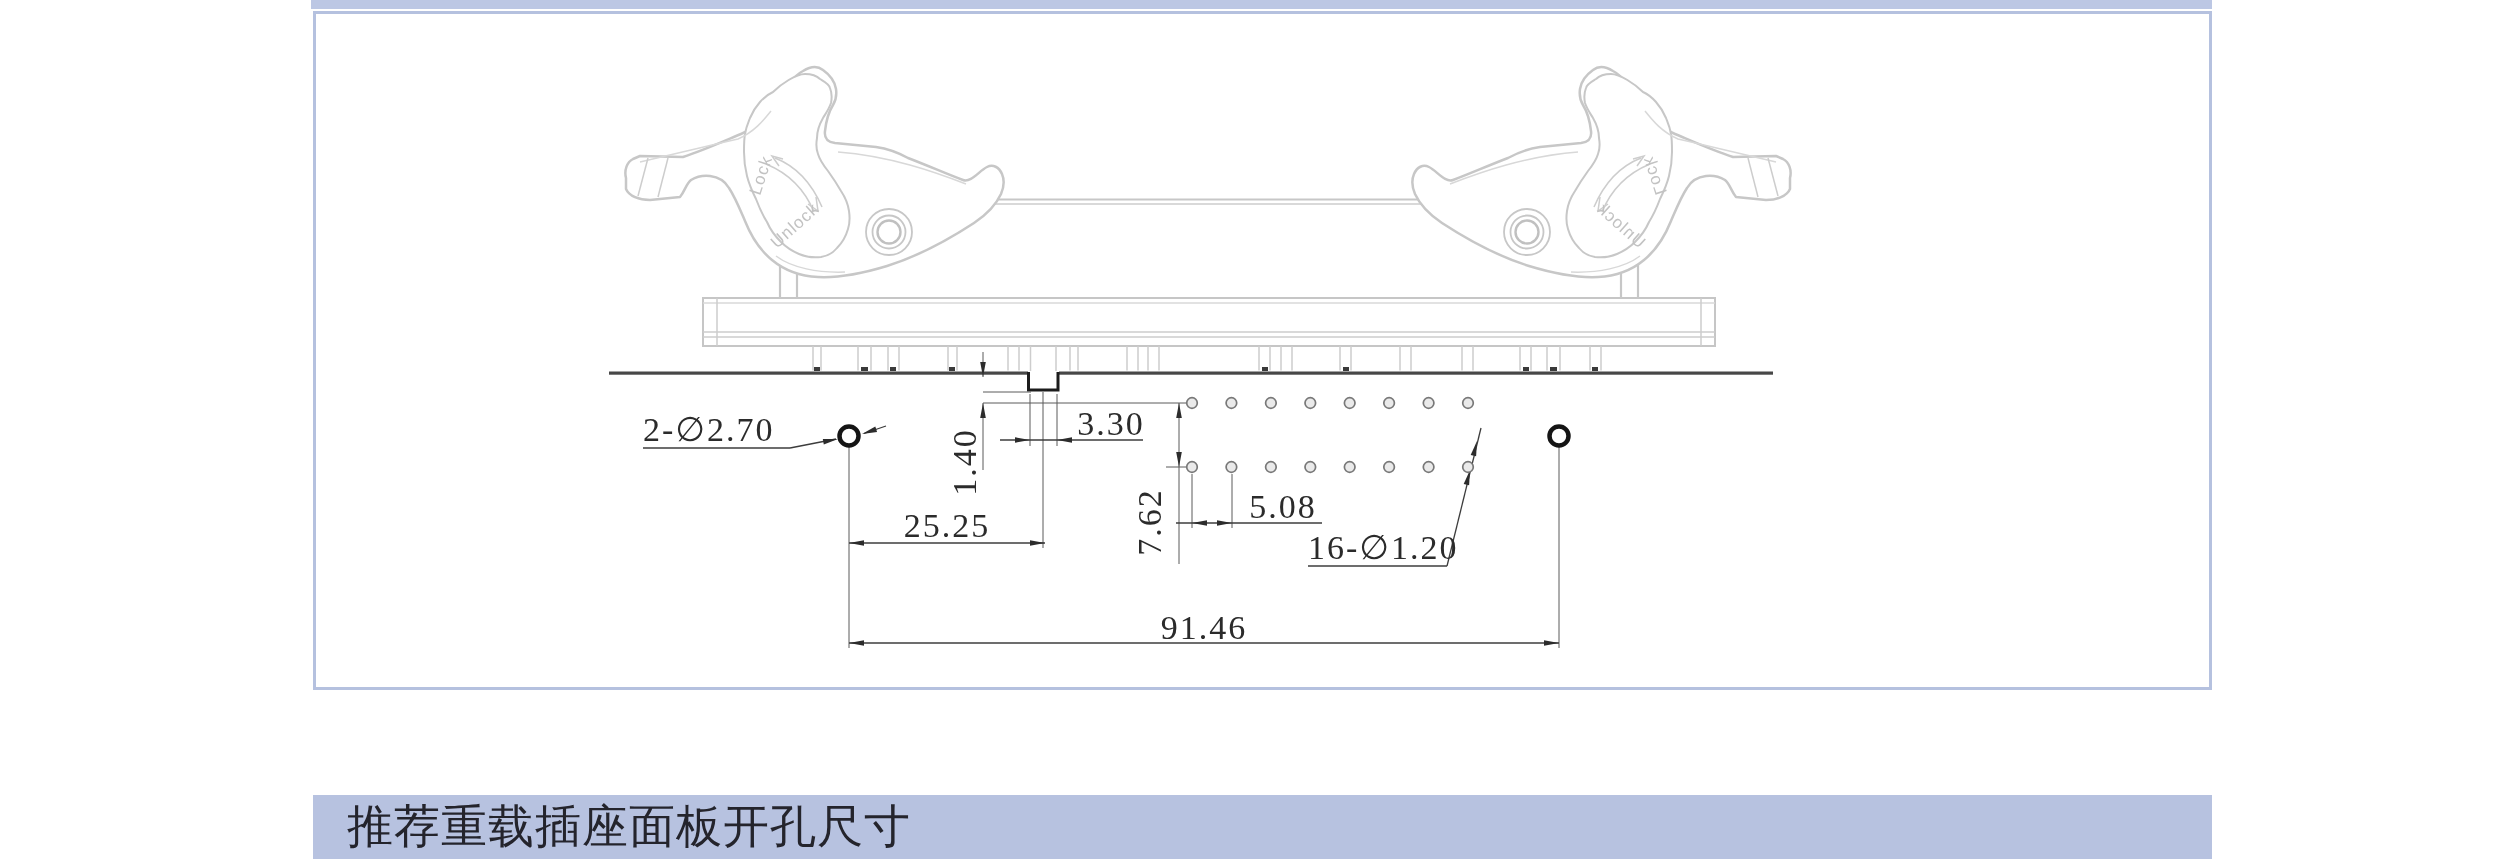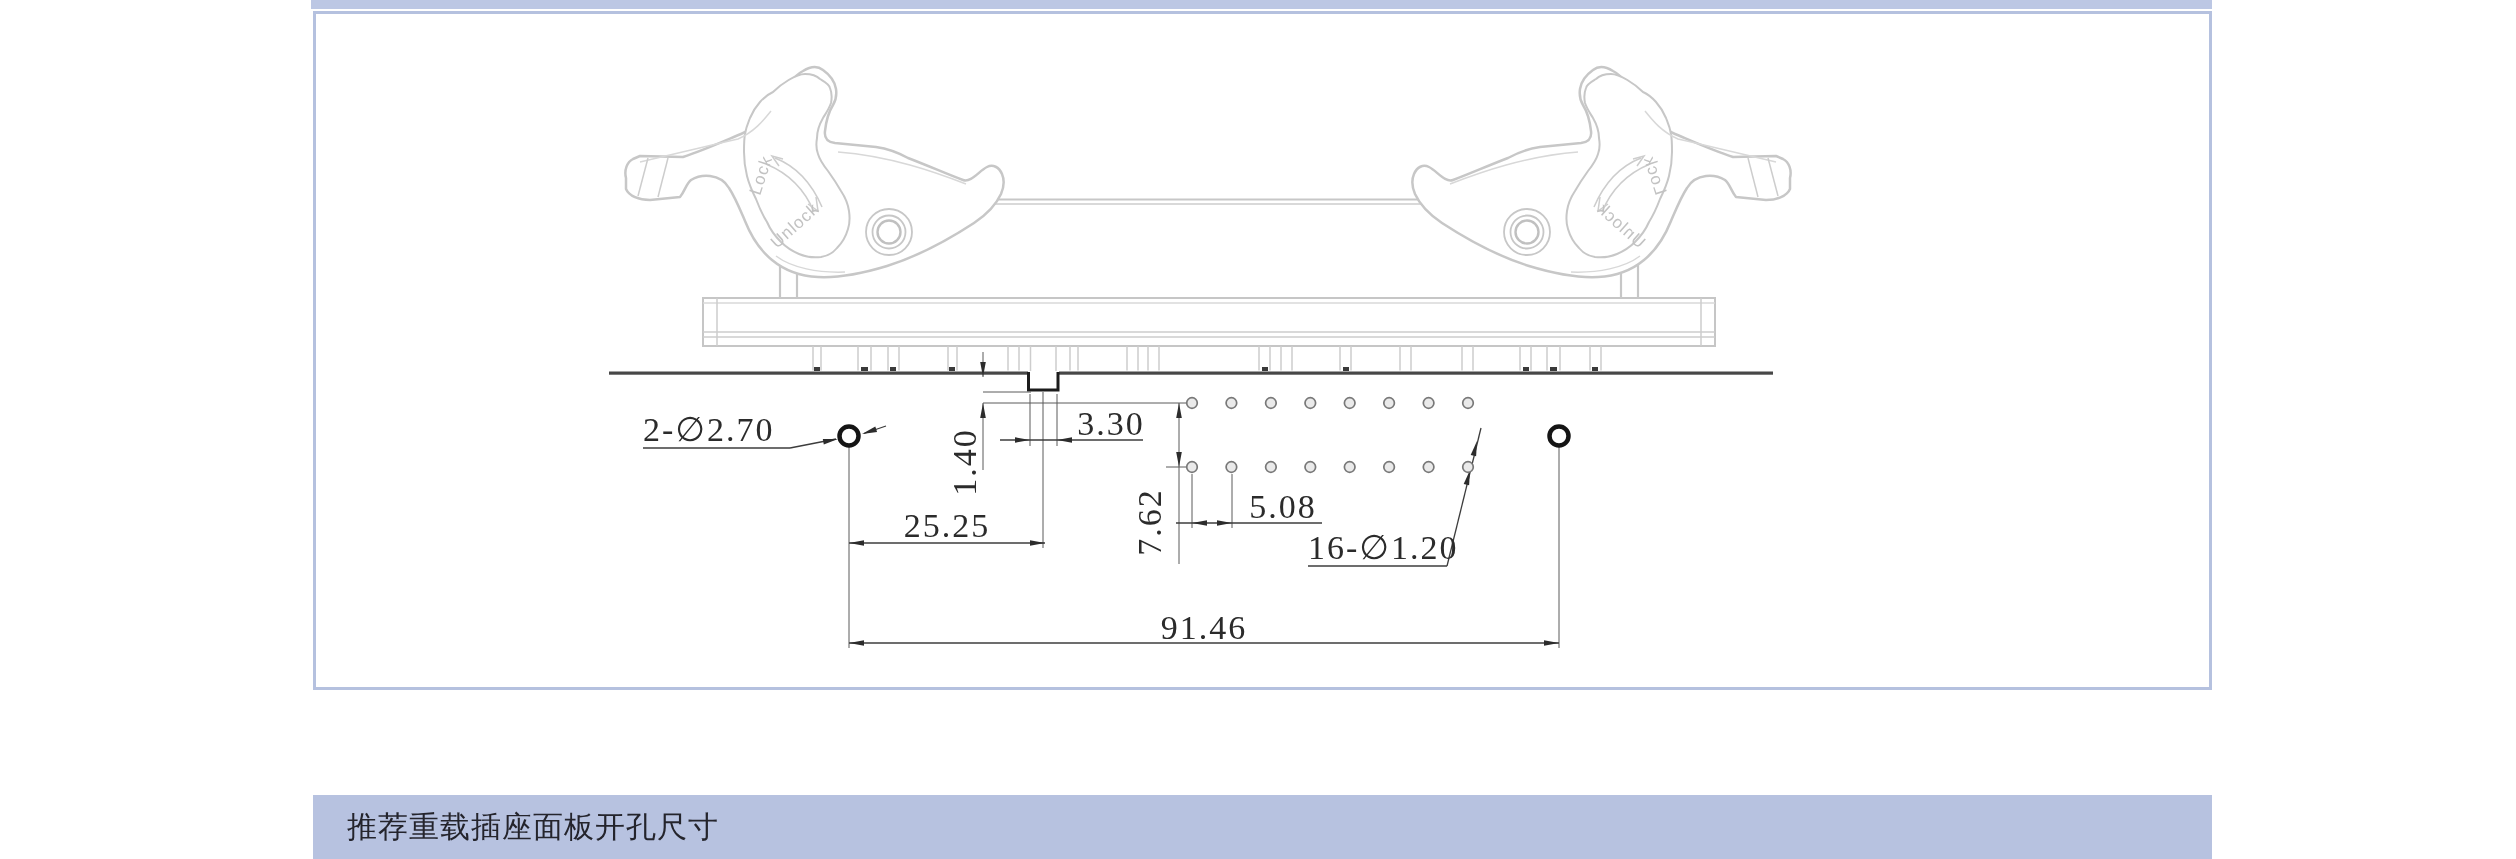--- a/index.html
+++ b/index.html
@@ -19,21 +19,21 @@
   .drawing-svg{
     position:absolute;left:0;top:0;width:2516px;height:859px;
   }
   .section-bar{
     position:absolute;left:313px;top:795px;width:1899px;height:64px;
     background:#b7c2e0;
     display:flex;align-items:center;
   }
   .section-bar .title{
     padding-left:34px;
-    font-size:30px;
+    font-size:46px;
     color:#24242c;
     letter-spacing:1px;
     white-space:nowrap;
   }
   
   .gline{stroke:#c7c7c7;stroke-width:2.2;fill:none;}
   .gline-thin{stroke:#cdcdcd;stroke-width:1.5;fill:none;}
   .gline-faint{stroke:#d8d8d8;stroke-width:1.5;fill:none;}
   .dline{stroke:#3c3c3c;stroke-width:1.3;fill:none;}
   .xline{stroke:#5a5a5a;stroke-width:1;fill:none;}

